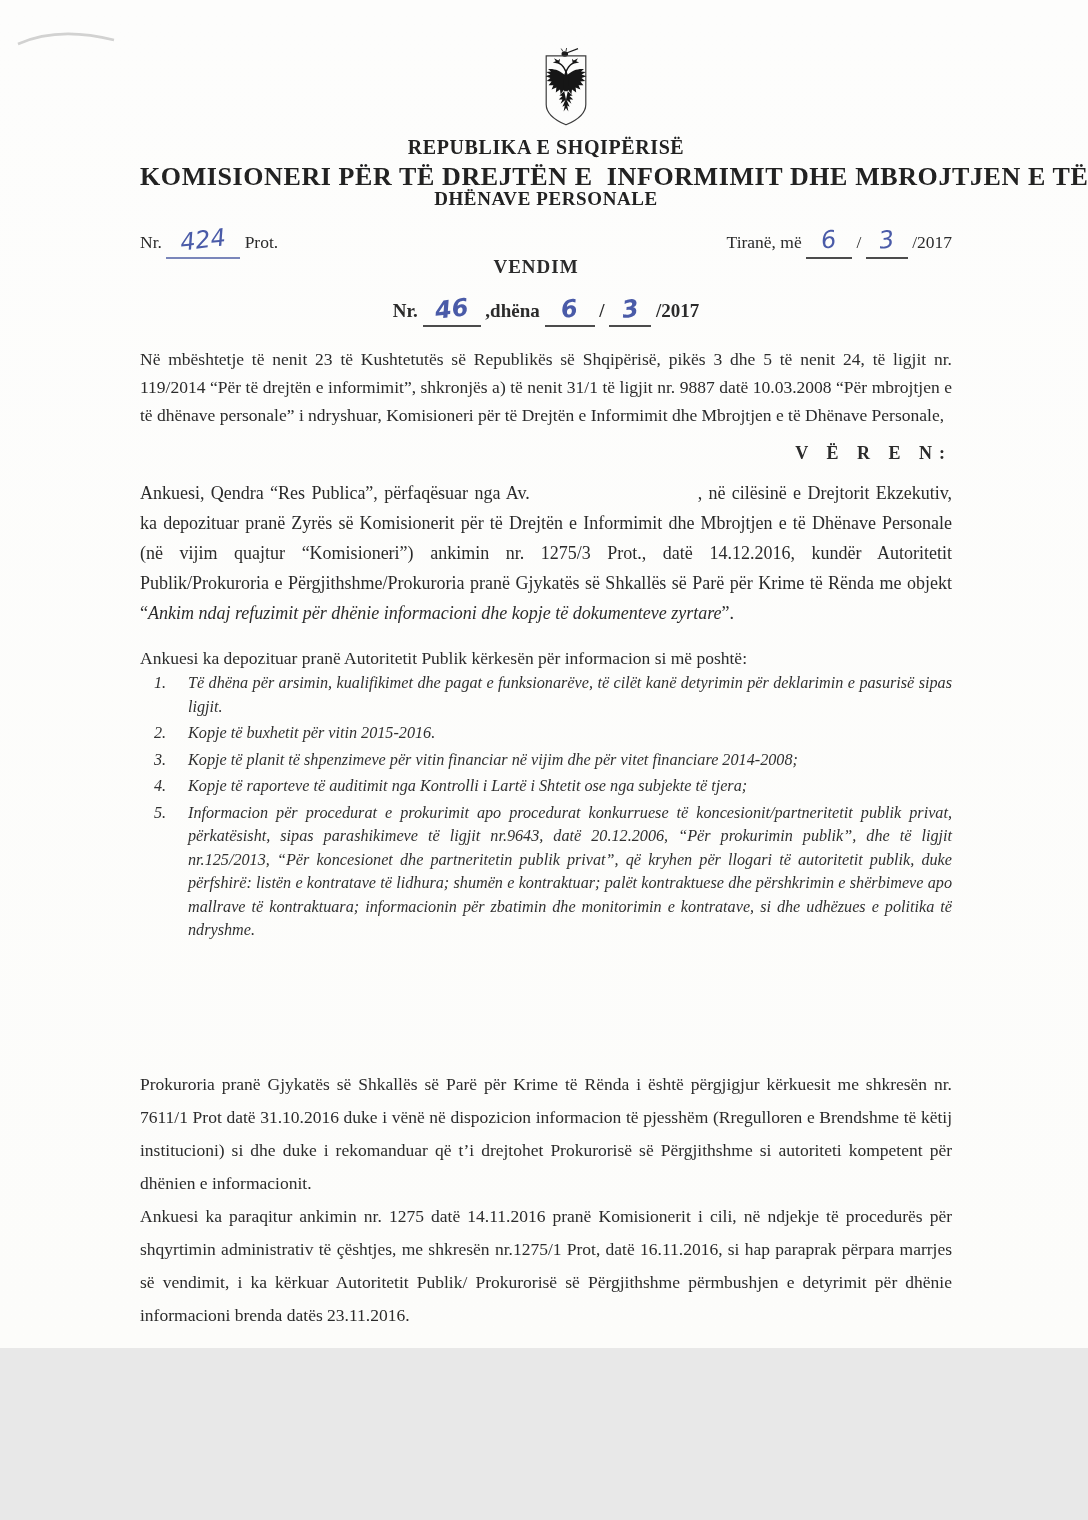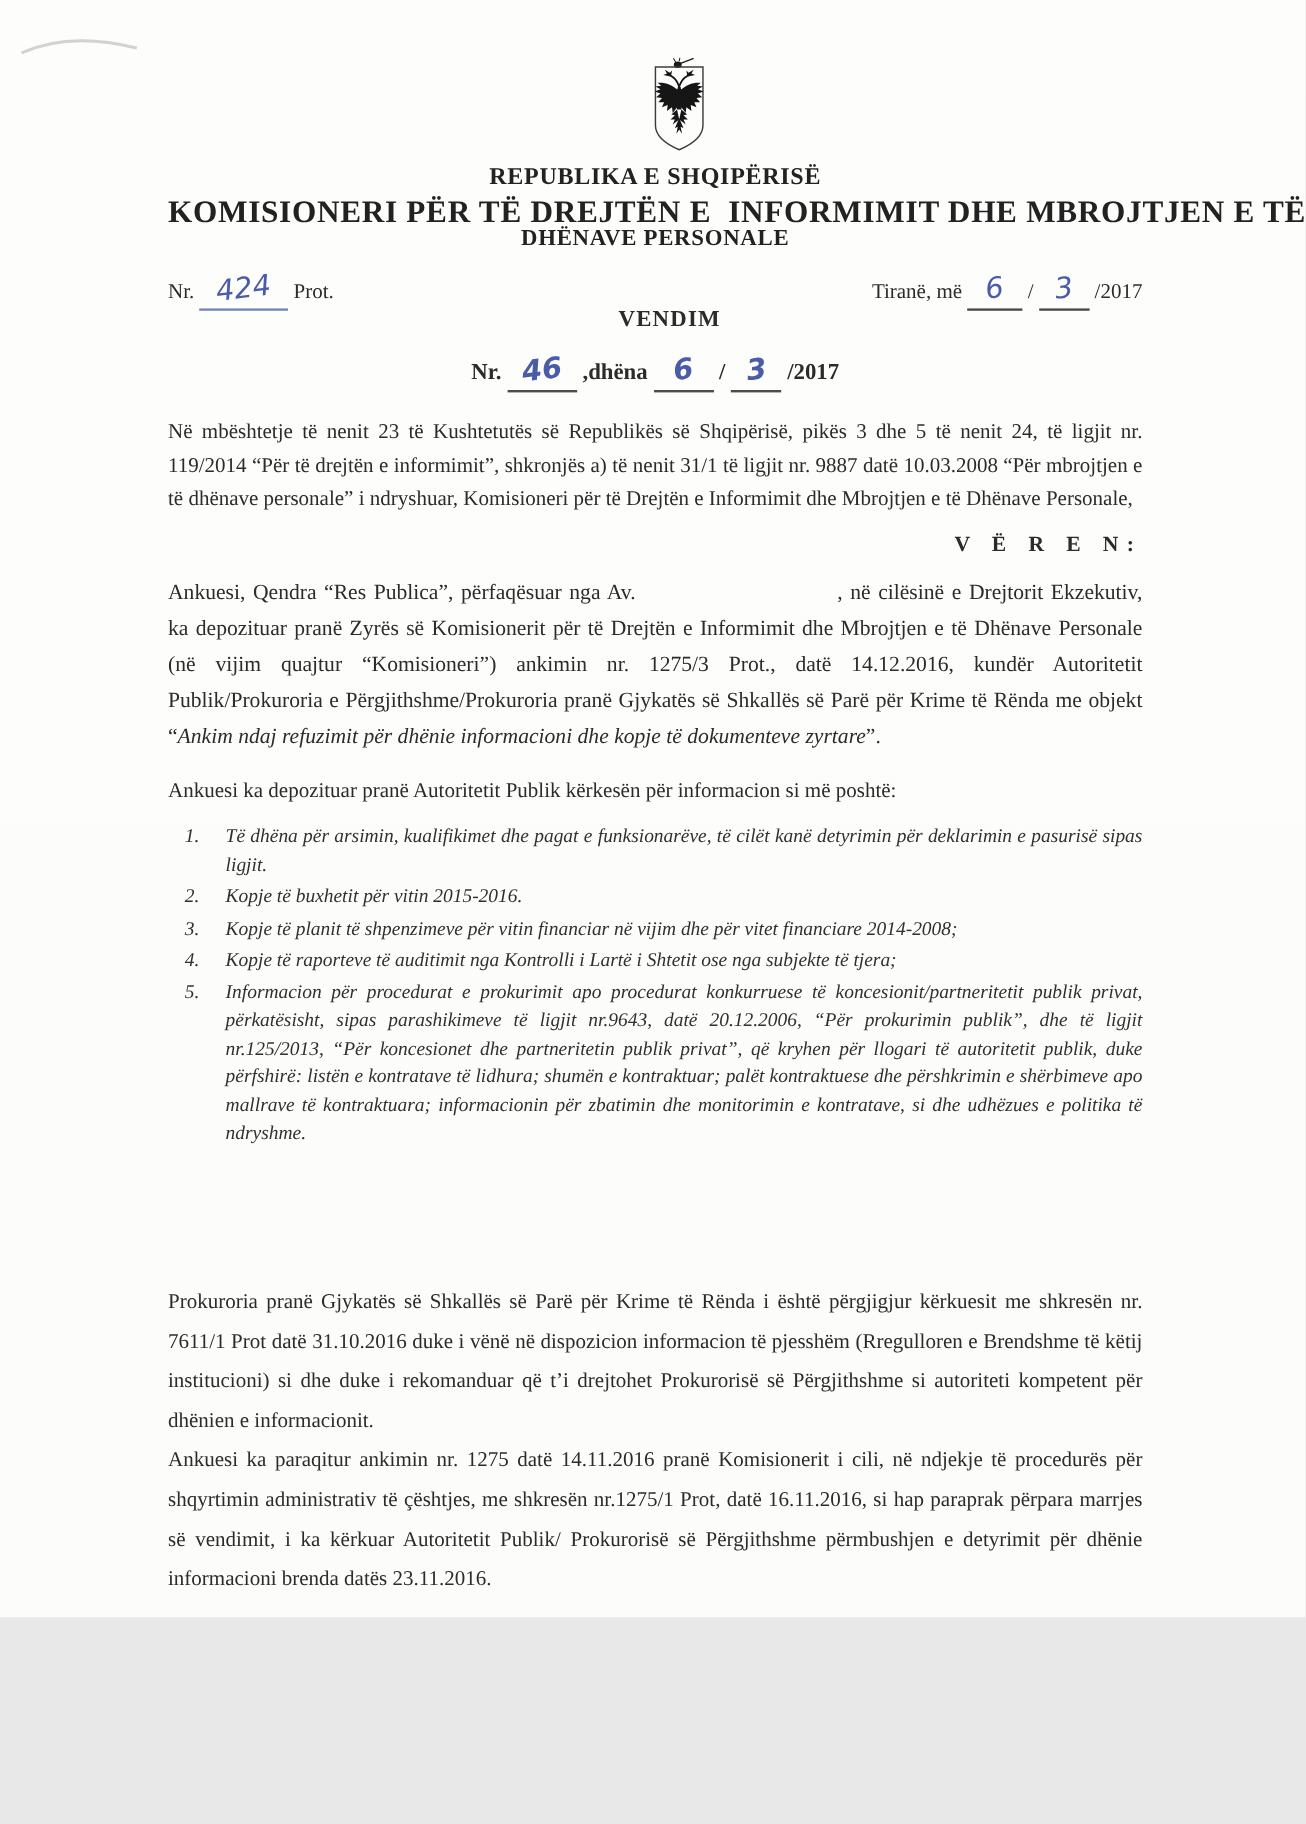--- a/index.html
+++ b/index.html
@@ -20,31 +20,31 @@
   .proto{position:absolute;left:140px;top:232px;width:812px;font-size:17.5px;}
   .proto .left{float:left;}
   .proto .right{float:right;}
   .blank{display:inline-block;border-bottom:2px solid #4c4c4c;text-align:center;height:21px;vertical-align:-4px;}
   .blank.bluey{border-bottom-color:#7a86ba;}
   .hand{
     display:inline-block;font-family:"DejaVu Sans",sans-serif;font-style:italic;
     color:#4a5ba8;font-size:24px;line-height:10px;transform:rotate(-7deg);
     position:relative;top:-4px;
   }
-  .vendim{position:absolute;left:152px;top:256px;width:812px;text-align:center;font-weight:bold;font-size:19px;letter-spacing:1px;}
+  .vendim{position:absolute;left:130px;top:256px;width:812px;text-align:center;font-weight:bold;font-size:19px;letter-spacing:1px;}
   .decision-line{position:absolute;left:140px;top:300px;width:812px;text-align:center;font-weight:bold;font-size:19px;}
   
   .zone-top{position:absolute;left:140px;top:345px;width:812px;}
   .zone-bottom{position:absolute;left:140px;top:1068px;width:812px;}
   p{margin:0;text-align:justify;}
   .intro{font-size:17.5px;line-height:28px;margin-bottom:14px;}
   .veren{text-align:right;font-weight:bold;font-size:18px;letter-spacing:7px;margin:10px 0 14px 0;}
   .complaint{font-size:18px;line-height:30px;margin-bottom:16px;}
   .redact-gap{display:inline-block;width:168px;}
-  .request-intro{font-size:17.5px;line-height:28px;margin-bottom:14px;font-family:Liberation Serif, serif;}
+  .request-intro{font-size:17.5px;line-height:28px;margin-bottom:0;font-family:Liberation Serif, serif;}
   .req-list{margin:0 0 0 14px;padding:0;list-style:none;}
   .req-item{display:flex;font-style:italic;font-size:16.2px;line-height:23.5px;margin-bottom:3px;color:#303030;}
   .req-item .num{flex:0 0 34px;}
   .req-item .txt{flex:1;text-align:justify;}
   .tall{font-size:17.5px;line-height:33px;}
   .it{font-style:italic;}
   
   .footer{position:absolute;left:140px;top:1420px;width:812px;border-top:3px solid #3a3a3a;padding-top:6px;font-size:19px;margin-top:24px;}
   .footer .col-l{float:left;line-height:25px;}
   .footer .col-r{float:right;line-height:25px;}

